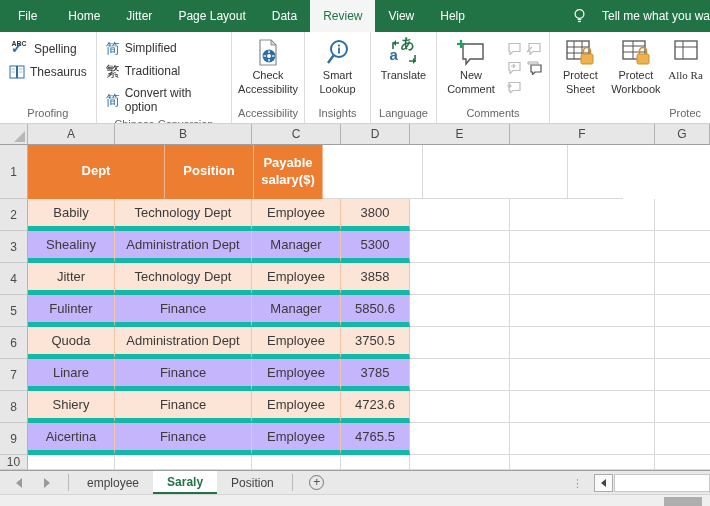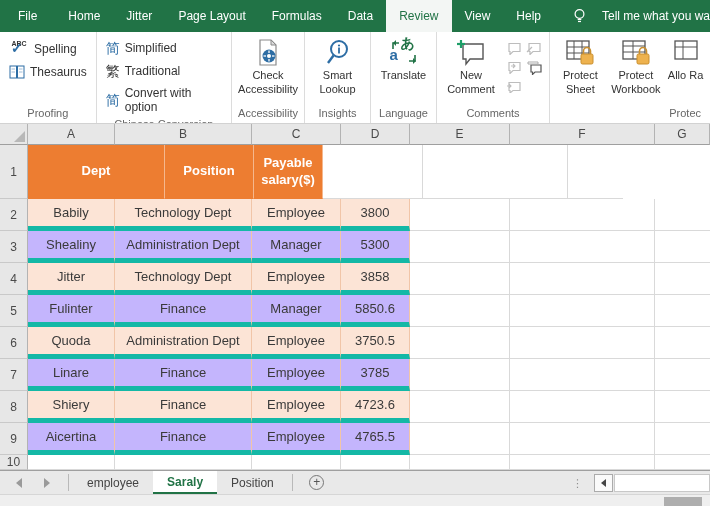--- a/index.html
+++ b/index.html
@@ -83,21 +83,20 @@
 </head>
 <body>
 
 <div class="app">
 
   <div class="tabstrip">
     <div class="rtab first">File</div>
     <div class="rtab">Home</div>
     <div class="rtab">Jitter</div>
     <div class="rtab">Page Layout</div>
-    <div class="rtab">Formulas</div>
     <div class="rtab">Data</div>
     <div class="rtab active">Review</div>
     <div class="rtab">View</div>
     <div class="rtab">Help</div>
     <div class="tellme">
       <svg class="bulb" viewBox="0 0 13 16">
         <circle cx="6.5" cy="6" r="4.4" fill="none" stroke="#fff" stroke-width="1.2"></circle>
         <line x1="4.7" y1="11.5" x2="8.3" y2="11.5" stroke="#fff" stroke-width="1.2"></line>
         <line x1="5" y1="13.5" x2="8" y2="13.5" stroke="#fff" stroke-width="1.2"></line>
       </svg>
@@ -280,21 +279,21 @@
               <rect x="2" y="2" width="22" height="18" fill="#fff" stroke="#555" stroke-width="1.3"></rect>
               <line x1="2" y1="7" x2="24" y2="7" stroke="#555" stroke-width="1"></line>
                 <line x1="2" y1="13" x2="24" y2="13" stroke="#555" stroke-width="1"></line>
               <line x1="12" y1="2" x2="12" y2="20" stroke="#555" stroke-width="1"></line>
               <rect x="16" y="15" width="12" height="10" rx="1.5" fill="#eeb24e" stroke="#c98f2f" stroke-width="1"></rect>
               <path d="M18.5 15 v-3 a3.5 3.5 0 0 1 7 0 v3" fill="none" stroke="#c98f2f" stroke-width="1.6"></path>
             </svg>
           </div>
           <span>Protect Workbook</span>
         </div>
-        <div class="bigbtn" style="width:40px;">
+        <div class="bigbtn" style="width:40px;font-family:Liberation Serif, serif;">
           <div class="bicon">
             <svg width="26" height="28" viewBox="0 0 26 28">
               <rect x="2" y="2" width="22" height="18" fill="#fff" stroke="#555" stroke-width="1.3"></rect>
               <line x1="2" y1="8" x2="24" y2="8" stroke="#555" stroke-width="1"></line>
               <line x1="10" y1="2" x2="10" y2="20" stroke="#555" stroke-width="1"></line>
             </svg>
           </div>
           <span>Allo Ra</span>
         </div>
       </div>

